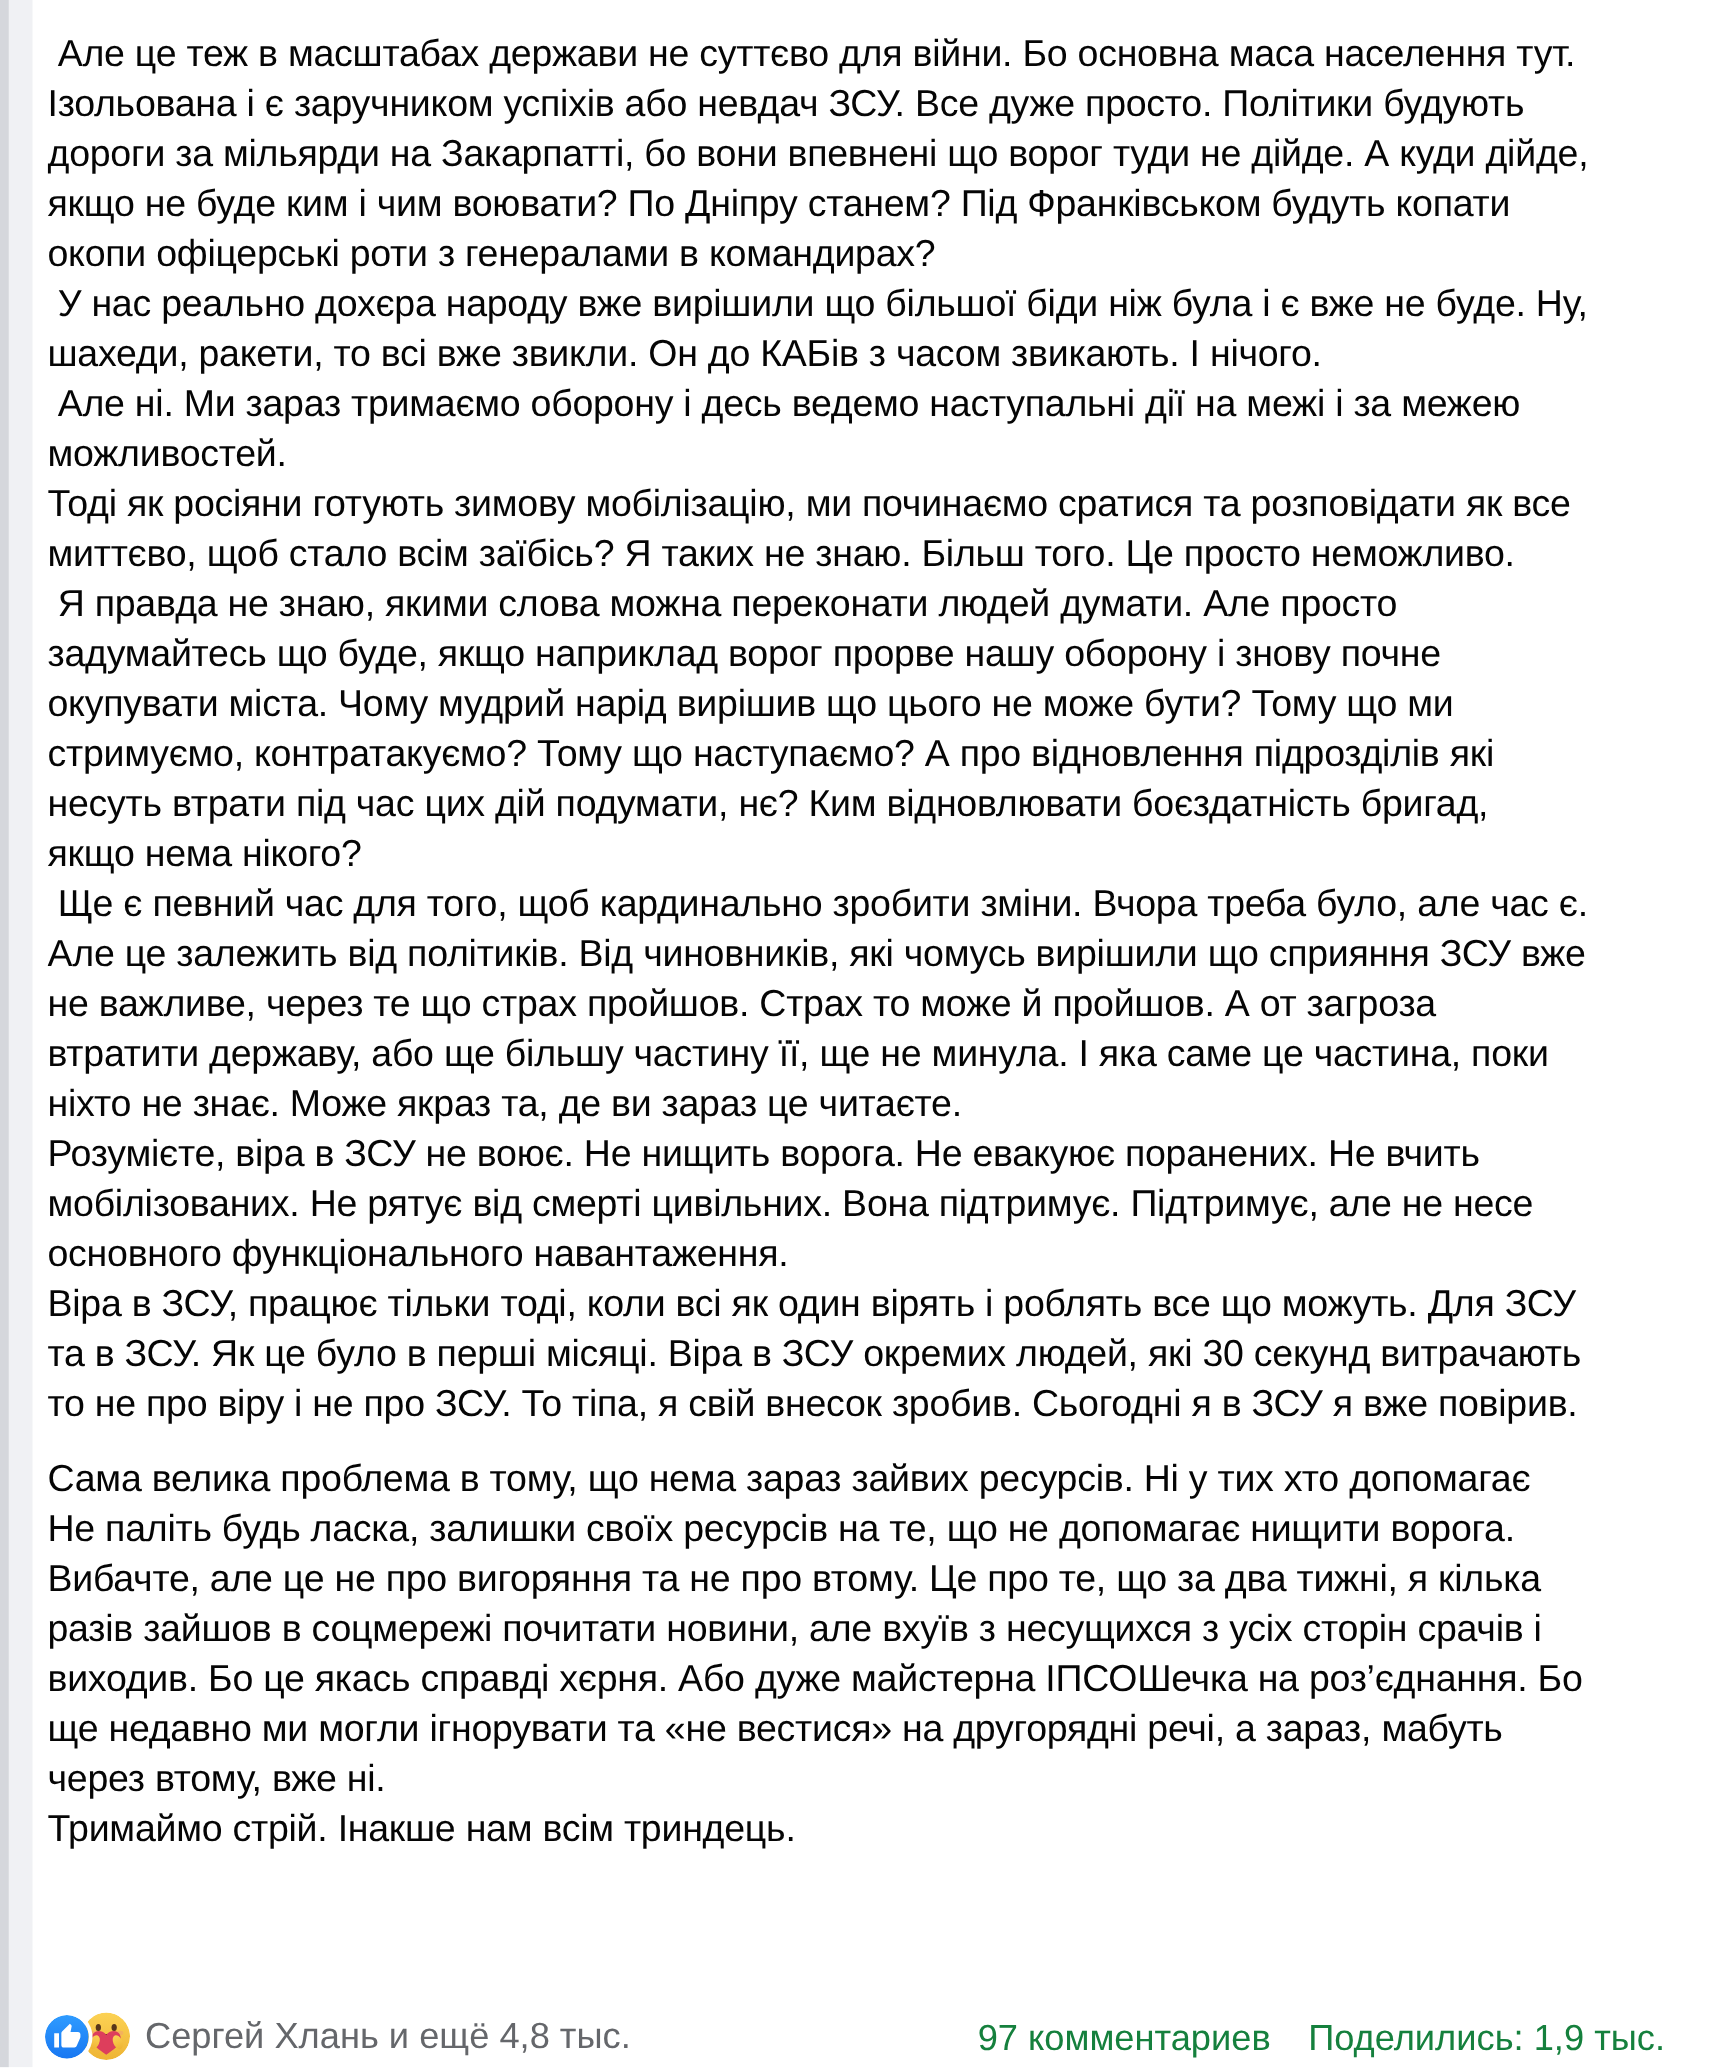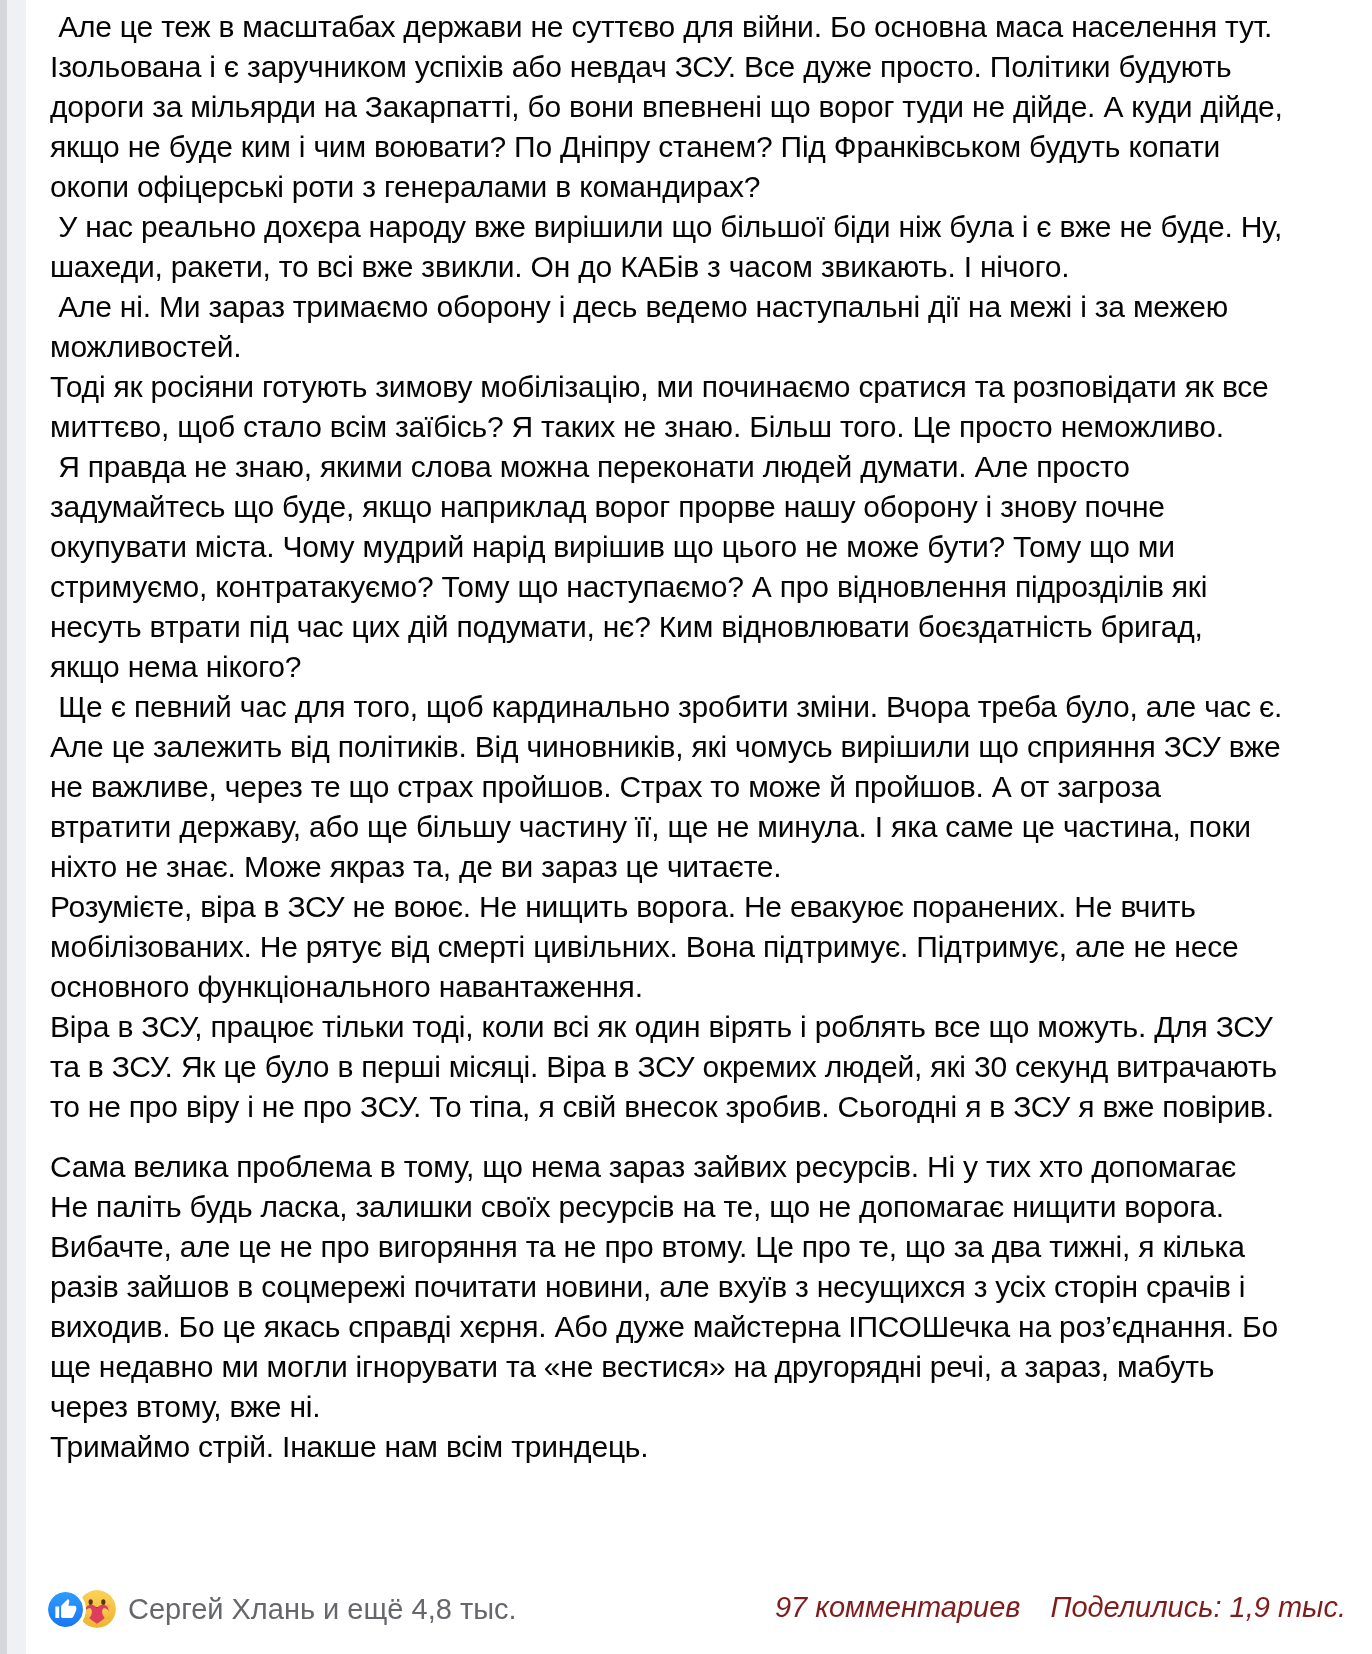--- a/index.html
+++ b/index.html
@@ -8,42 +8,42 @@
     background:#ffffff;
     font-family:"Liberation Sans","DejaVu Sans",sans-serif;
     overflow:hidden;
   }
   .page{position:relative;width:1372px;height:1654px;background:#ffffff;overflow:hidden;}
   .left-gutter{
     position:absolute;left:0;top:0;bottom:0;width:26px;
     background:#f0f1f4;border-left:7px solid #d5d7dc;box-sizing:border-box;
   }
   .post-text{
-    position:absolute;left:12px;top:0;right:0;
-    padding:7px 24px 0 38px;
+    position:absolute;left:0;top:0;right:0;
+    padding:24px 24px 0 38px;
     color:#050505;
     font-size:30px;line-height:40px;letter-spacing:-0.2px;
   }
   .post-paragraph{margin:0;}
   .post-paragraph.second{margin-top:20px;}
   .post-line{white-space:pre;overflow:hidden;}
   .engagement-bar{
-    position:absolute;left:12px;right:0;bottom:0;height:64px;
-    display:flex;align-items:flex-start;
-    padding:0 26px 6px 36px;box-sizing:border-box;
+    position:absolute;left:0;right:0;bottom:0;height:64px;
+    display:flex;align-items:flex-end;
+    padding:0 40px 6px 36px;box-sizing:border-box;
     color:#65676b;font-size:29px;line-height:34px;
   }
   .reactions{display:flex;align-items:center;cursor:pointer;}
   .reaction-icons{display:flex;align-items:center;margin-right:12px;}
   .reaction-badge{border-radius:50%;display:block;}
   .like-badge{width:35px;height:35px;z-index:2;position:relative;box-shadow:0 0 0 3px #ffffff;border-radius:50%;}
   .care-badge{width:38px;height:38px;margin-left:-5px;z-index:1;position:relative;border-radius:50%;}
   .reaction-names{color:#65676b;}
   .right-counts{margin-left:auto;display:flex;align-items:center;gap:30px;}
-  .count{color:#7f1d1d;cursor:pointer;font-style:italic;}
+  .count{color:#15803d;cursor:pointer;}
 </style>
 </head>
 <body>
 
 <div class="page">
 
   <div class="left-gutter"></div>
 
   <div class="post-text">
     <div class="post-paragraph">

